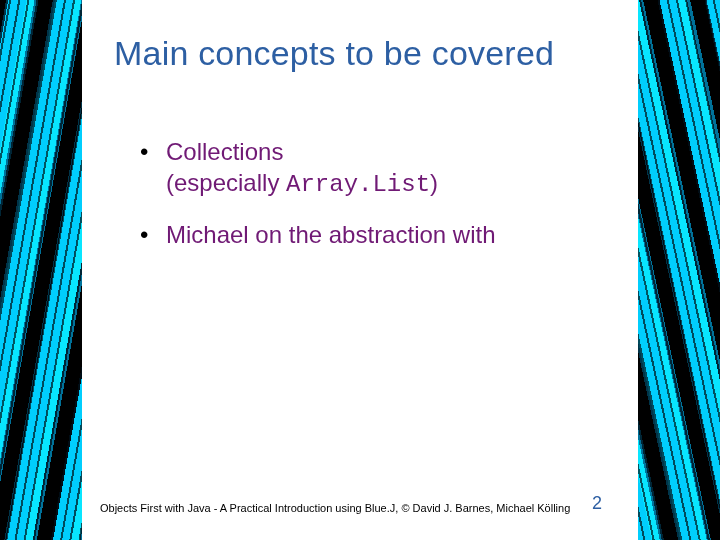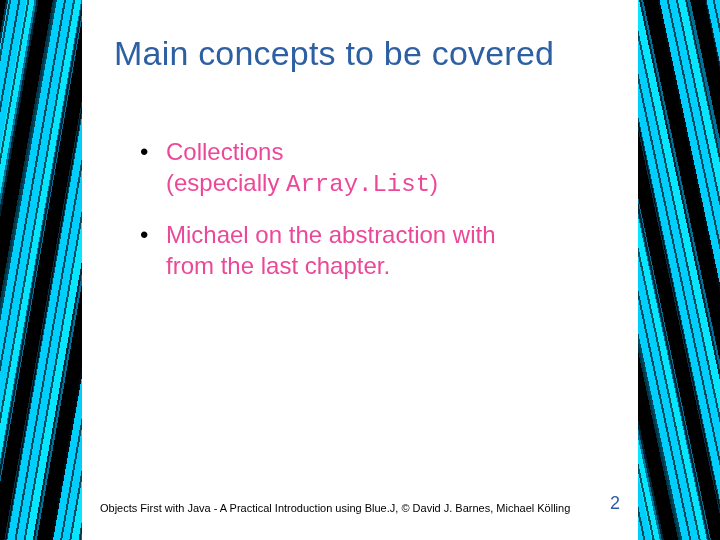--- a/index.html
+++ b/index.html
@@ -82,21 +82,21 @@
     letter-spacing: 0.2px;
     margin-bottom: 64px;
     margin-left: 4px;
   }
   ul.bullets {
     list-style: none;
     padding-left: 36px;
   }
   ul.bullets > li {
     position: relative;
-    color: #ec4899;
+    color: #701a75;
     font-size: 24px;
     line-height: 1.28;
     margin-bottom: 20px;
     padding-left: 20px;
   }
   ul.bullets > li::before {
     content: "•";
     position: absolute;
     left: -6px;
     top: 0;
@@ -105,21 +105,21 @@
   }
   .mono {
     font-family: "Courier New", Courier, monospace;
     font-size: 24px;
     margin-top: 24px;
   }
   .ital { }
   .footer {
     position: absolute;
     left: 18px;
-    right: 12px;
+    right: 30px;
     bottom: 26px;
     display: flex;
     justify-content: space-between;
     align-items: flex-end;
   }
   .footer-text {
     font-family: Arial, Helvetica, sans-serif;
     font-size: 11px;
     color: #000;
   }
@@ -140,21 +140,20 @@
 <div class="content">
   <h1 class="title">Main concepts to be covered</h1>
 
   <ul class="bullets">
     <li>
       <span>Collections</span><br>
       <span>(especially </span><span class="mono">Array.List</span><span>)</span>
     </li>
     <li>
       <span>Michael on the </span><span class="ital">abstraction</span><span> with</span><br>
-      <span>from the last chapter.</span>
     </li>
   </ul>
 
   <div class="footer">
     <div class="footer-text">Objects First with Java - A Practical Introduction using Blue.J, © David J. Barnes, Michael Kölling</div>
     <div class="page-num">2</div>
   </div>
 </div>
 
 </body></html>

